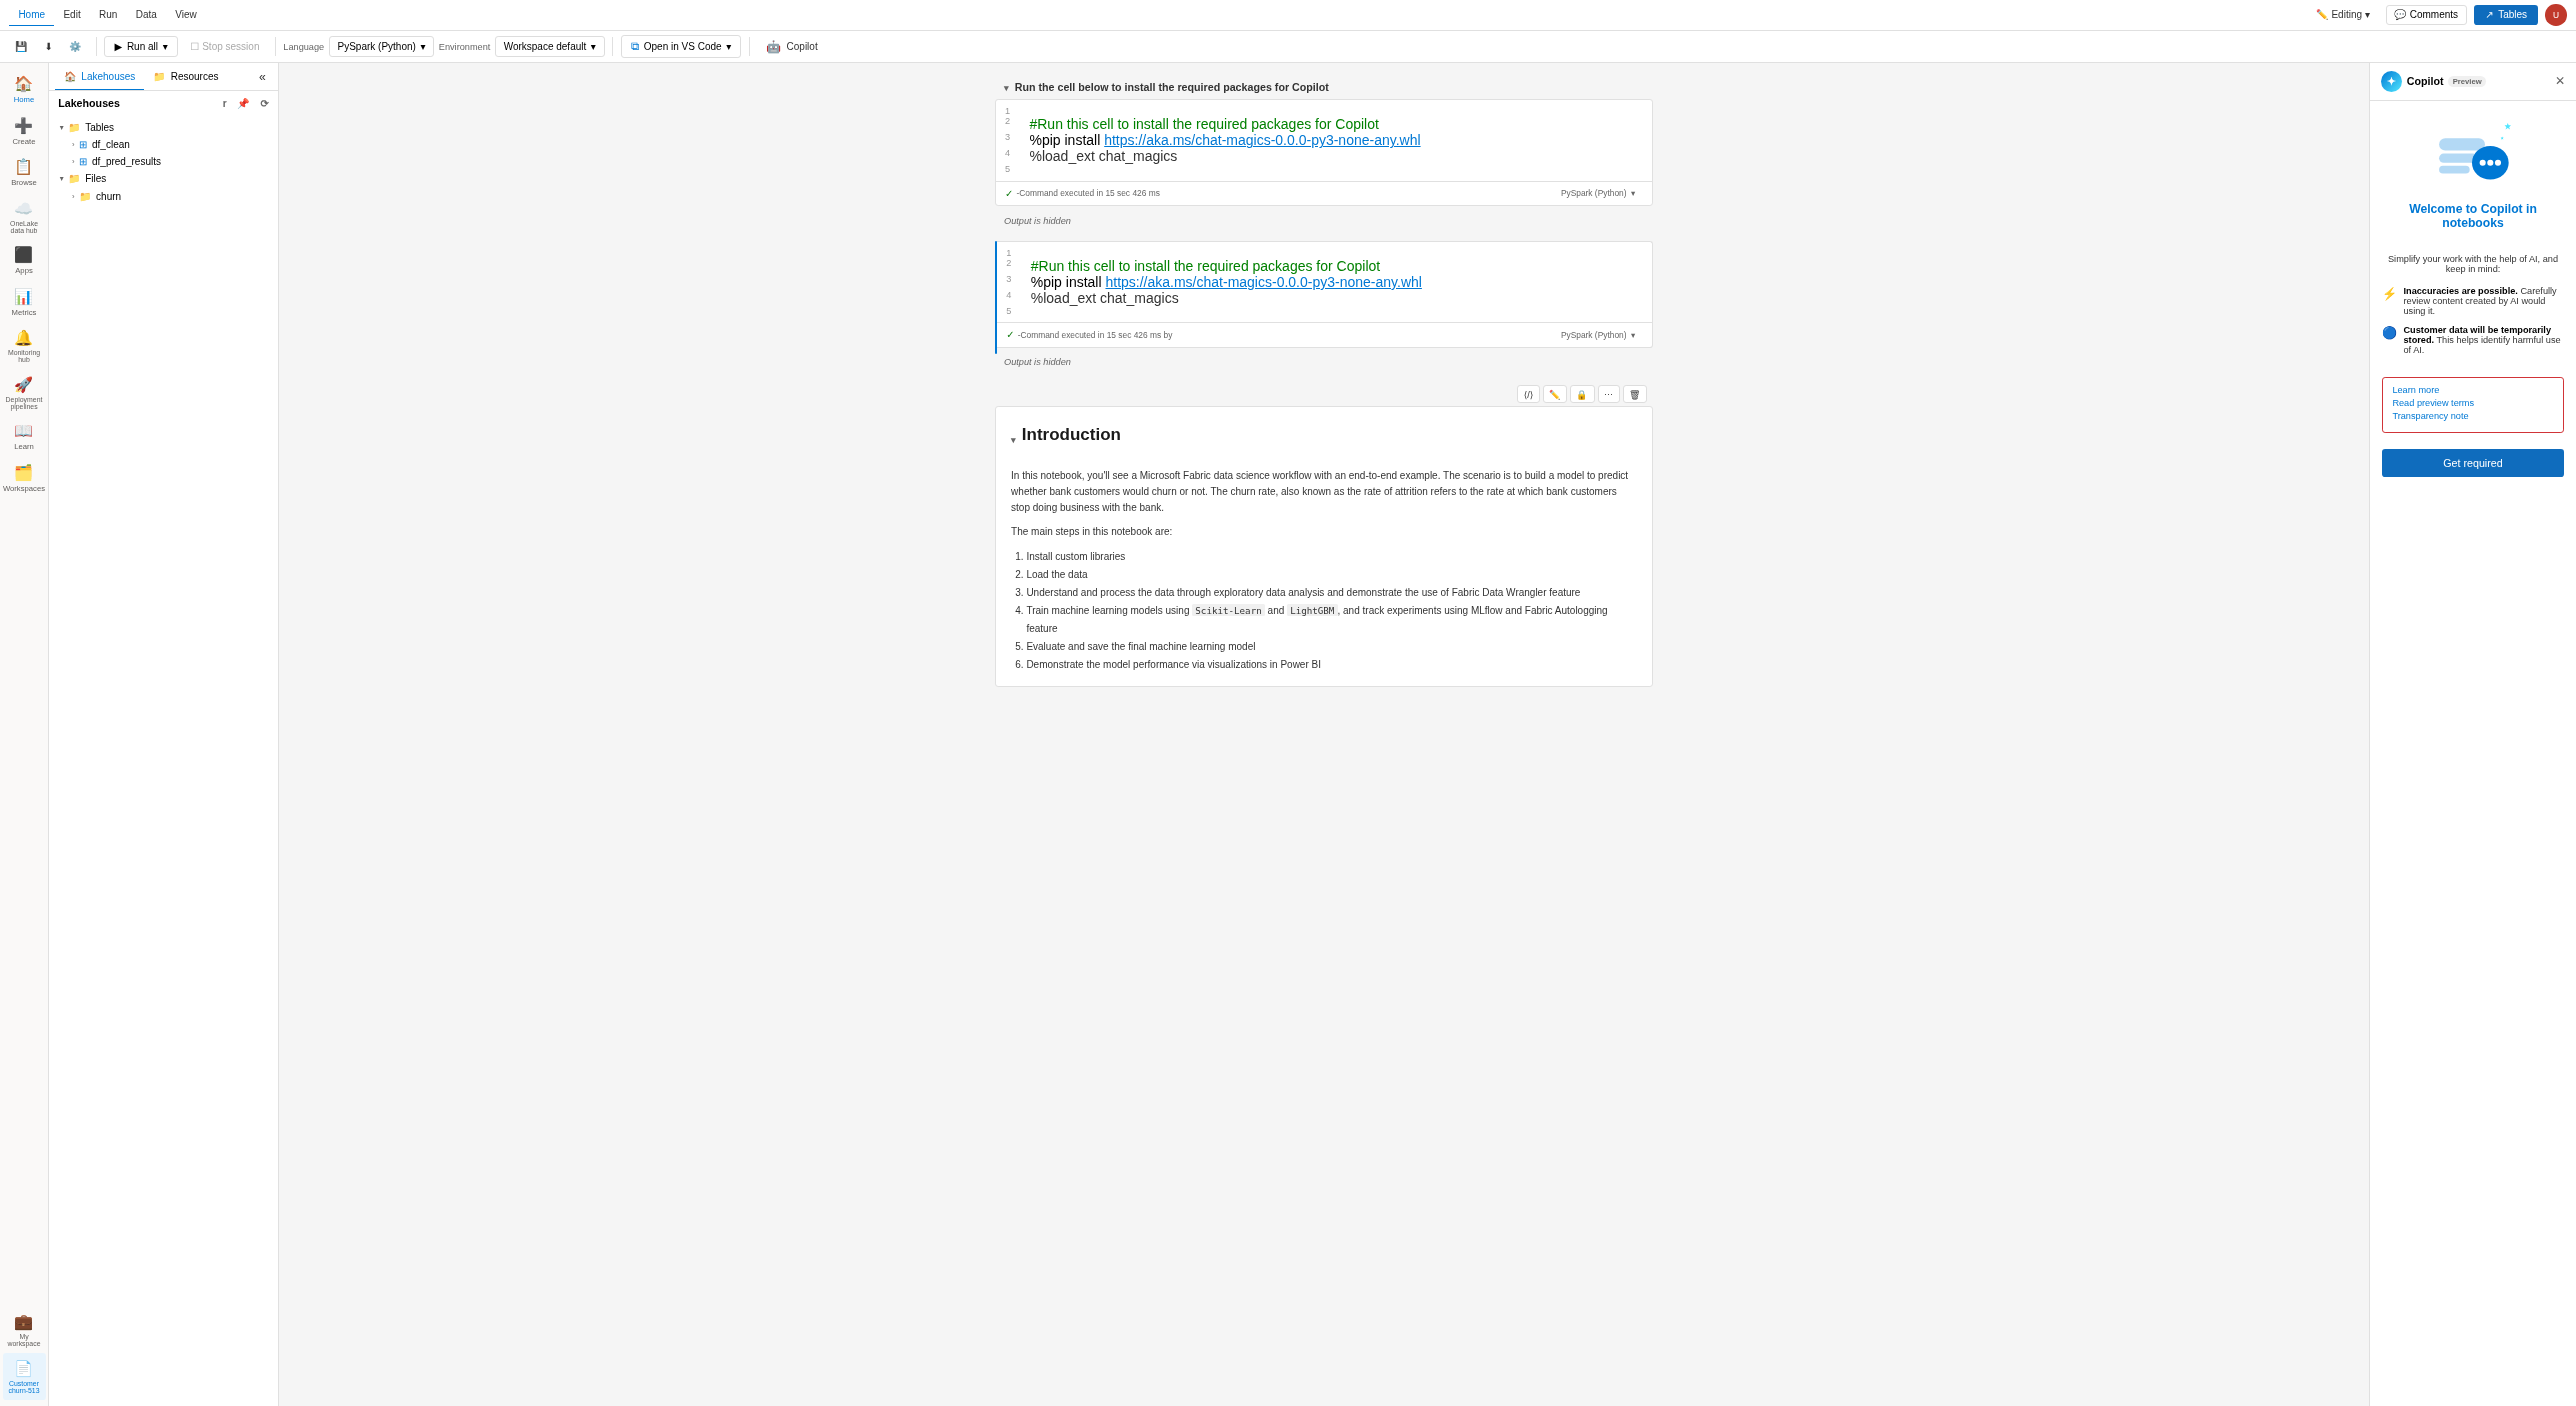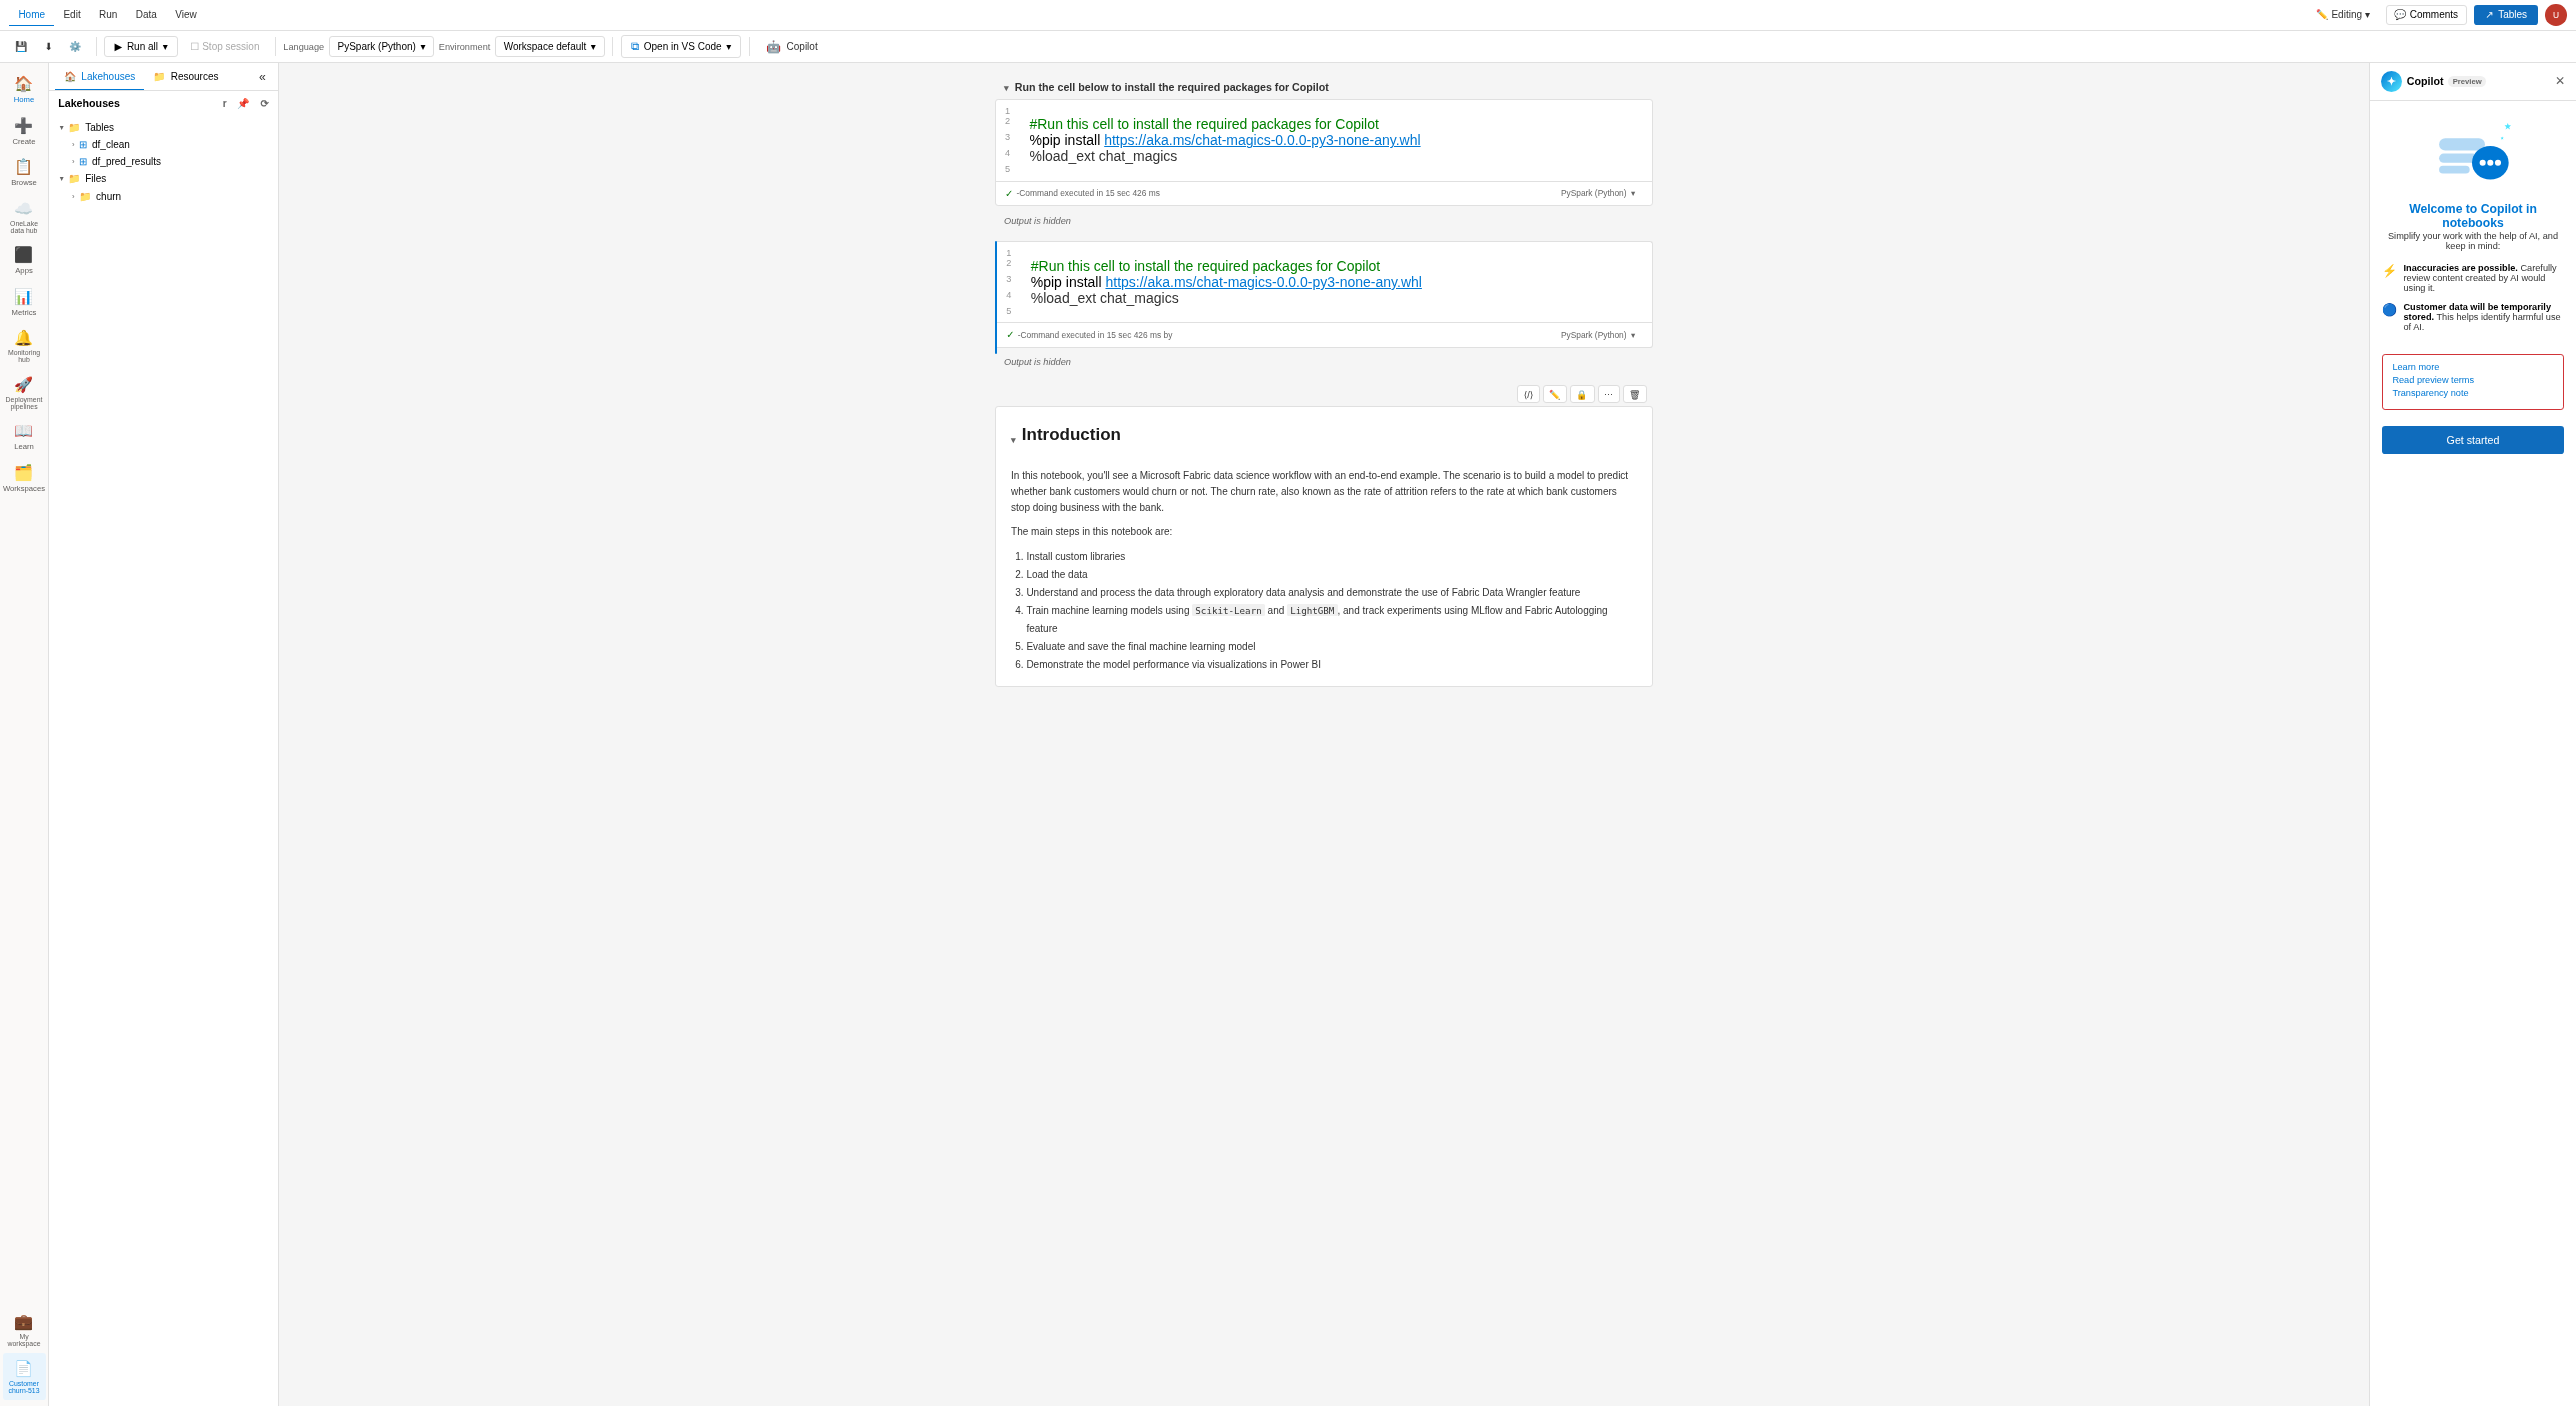--- a/index.html
+++ b/index.html
@@ -165,21 +165,21 @@
     .copilot-preview-badge {
       font-size: 7.7px; color: #666; background: #f0f0f0; border-radius: 7.7px;
       padding: 0.8px 4.6px;
     }
     .copilot-close { cursor: pointer; color: #666; font-size: 12.2px; border: none; background: none; }
     .copilot-body { flex: 1; padding: 12.2px; overflow-y: auto; display: flex; flex-direction: column; align-items: center; }
     .copilot-illustration {
       width: 77px; height: 69px; margin: 7.7px auto 12.2px;
       display: flex; align-items: center; justify-content: center;
     }
-    .copilot-welcome-title { font-size: 12.2px; font-weight: 600; color: #0078d4; text-align: center; margin-bottom: 1px; }
+    .copilot-welcome-title { font-size: 12.2px; font-weight: 600; color: #0078d4; text-align: center; margin-bottom: 24px; }
     .copilot-sub { font-size: 9.2px; color: #333; text-align: center; margin-bottom: 12.2px; }
     .copilot-bullets { width: 100%; margin-bottom: 12.2px; }
     .copilot-bullet { display: flex; gap: 6.1px; margin-bottom: 9.2px; font-size: 9.2px; }
     .bullet-icon { font-size: 12.2px; margin-top: 0.8px; flex-shrink: 0; }
     .bullet-title { font-weight: 600; text-align: center; }
     .bullet-text { color: #333; }
     .copilot-links {
       width: 100%; border: 1.5px solid #d13438; border-radius: 3.1px;
       padding: 7.7px 9.2px; margin-bottom: 16px;
     }
@@ -542,18 +542,18 @@
           </div>
         </div>
       </div>
 
       <div class="copilot-links">
         <a class="copilot-link" href="#">Learn more</a>
         <a class="copilot-link" href="#">Read preview terms</a>
         <a class="copilot-link" href="#">Transparency note</a>
       </div>
 
-      <button class="get-started-btn">Get started</button>
+      <button class="get-started-btn">Get required</button>
     </div>
   </div>
 
 </div>
 
 
 </body></html>

